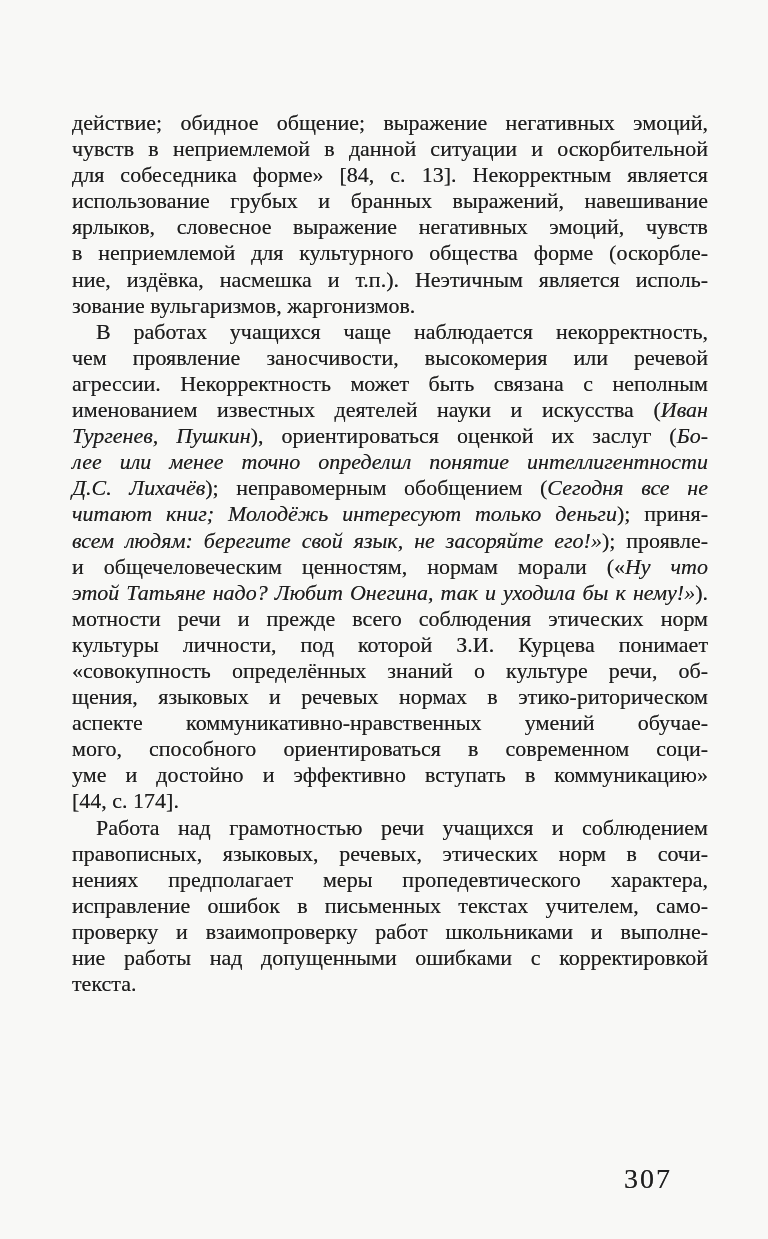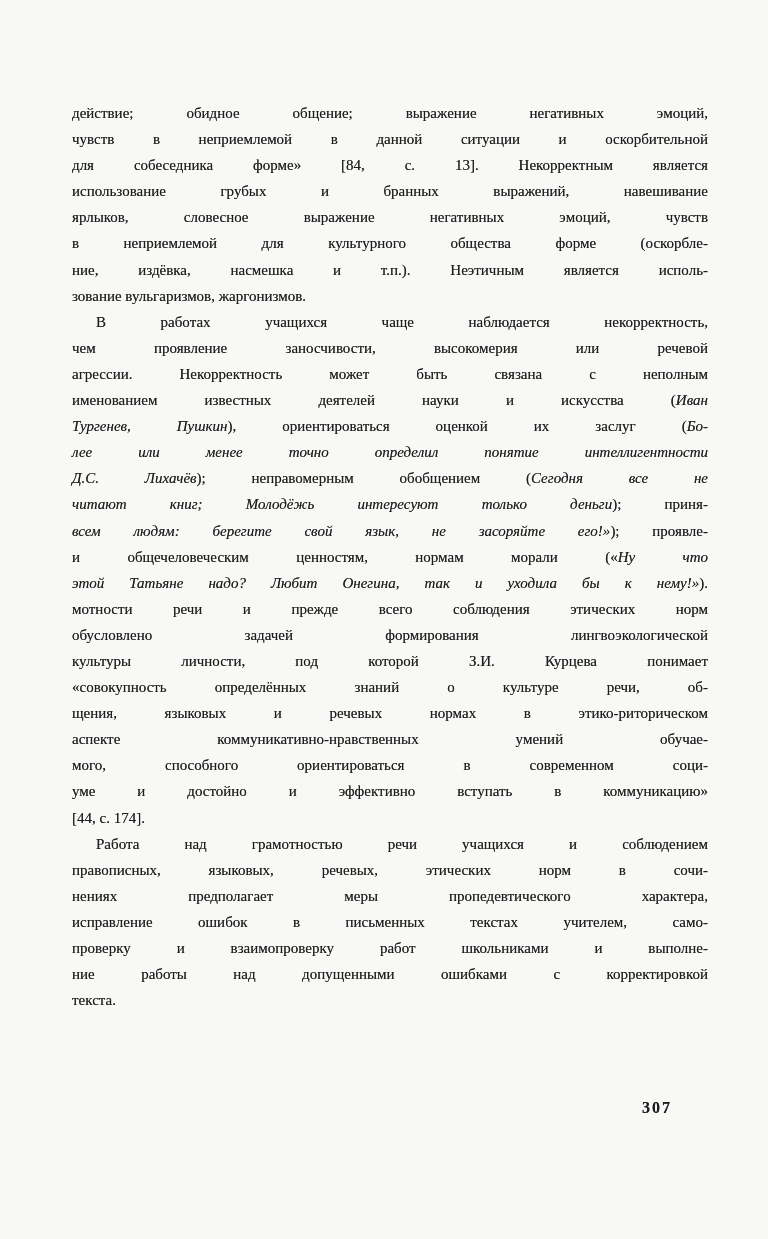--- a/index.html
+++ b/index.html
@@ -13,23 +13,23 @@
     height: 1239px;
     margin: 0 auto;
     background: #f8f8f6;
     overflow: hidden;
     font-family: "Liberation Serif", "DejaVu Serif", serif;
     color: #1e1e1e;
   }
   .text-block {
     position: absolute;
     left: 72px;
-    top: 100px;
+    top: 110px;
     width: 636px;
-    font-size: 15px;
+    font-size: 22px;
     line-height: 26.1px;
     text-shadow: 0 0 0.45px rgba(10,10,10,0.6);
     font-family: Liberation Serif, serif;
   }
   .line {
     text-align: justify;
     text-align-last: justify;
     height: 26.1px;
     overflow: visible;
     white-space: normal;
@@ -38,26 +38,25 @@
     text-align-last: left;
   }
   .line.ind {
     text-indent: 24px;
   }
   .it {
     font-style: italic;
   }
   .page-number {
     position: absolute;
-    top: 1099px;
+    top: 1163px;
     right: 96px;
-    font-size: 16px;
+    font-size: 28px;
     letter-spacing: 2px;
     text-shadow: 0 0 0.45px rgba(10,10,10,0.6);
-    font-weight: bold;
   }
 </style>
 </head>
 <body>
 
 <div class="page">
   <div class="text-block">
       <div class="line"><span>действие; обидное общение; выражение негативных эмоций,</span></div>
       <div class="line"><span>чувств в неприемлемой в данной ситуации и оскорбительной</span></div>
       <div class="line"><span>для собеседника форме» [84, с. 13]. Некорректным является</span></div>
@@ -71,21 +70,20 @@
       <div class="line"><span>агрессии. Некорректность может быть связана с неполным</span></div>
       <div class="line"><span>именованием известных деятелей науки и искусства (</span><span class="it">Иван</span></div>
       <div class="line"><span class="it">Тургенев, Пушкин</span><span>), ориентироваться оценкой их заслуг (</span><span class="it">Бо-</span></div>
       <div class="line"><span class="it">лее или менее точно определил понятие интеллигентности</span></div>
       <div class="line"><span class="it">Д.С. Лихачёв</span><span>); неправомерным обобщением (</span><span class="it">Сегодня все не</span></div>
       <div class="line"><span class="it">читают книг; Молодёжь интересуют только деньги</span><span>); приня-</span></div>
       <div class="line"><span class="it">всем людям: берегите свой язык, не засоряйте его!»</span><span>); проявле-</span></div>
       <div class="line"><span>и общечеловеческим ценностям, нормам морали («</span><span class="it">Ну что</span></div>
       <div class="line"><span class="it">этой Татьяне надо? Любит Онегина, так и уходила бы к нему!»</span><span>).</span></div>
       <div class="line"><span>мотности речи и прежде всего соблюдения этических норм</span></div>
-      <div class="line"><span>обусловлено задачей формирования лингвоэкологической</span></div>
       <div class="line"><span>культуры личности, под которой З.И. Курцева понимает</span></div>
       <div class="line"><span>«совокупность определённых знаний о культуре речи, об-</span></div>
       <div class="line"><span>щения, языковых и речевых нормах в этико-риторическом</span></div>
       <div class="line"><span>аспекте коммуникативно-нравственных умений обучае-</span></div>
       <div class="line"><span>мого, способного ориентироваться в современном соци-</span></div>
       <div class="line"><span>уме и достойно и эффективно вступать в коммуникацию»</span></div>
       <div class="line last"><span>[44, с. 174].</span></div>
       <div class="line ind"><span>Работа над грамотностью речи учащихся и соблюдением</span></div>
       <div class="line"><span>правописных, языковых, речевых, этических норм в сочи-</span></div>
       <div class="line"><span>нениях предполагает меры пропедевтического характера,</span></div>

